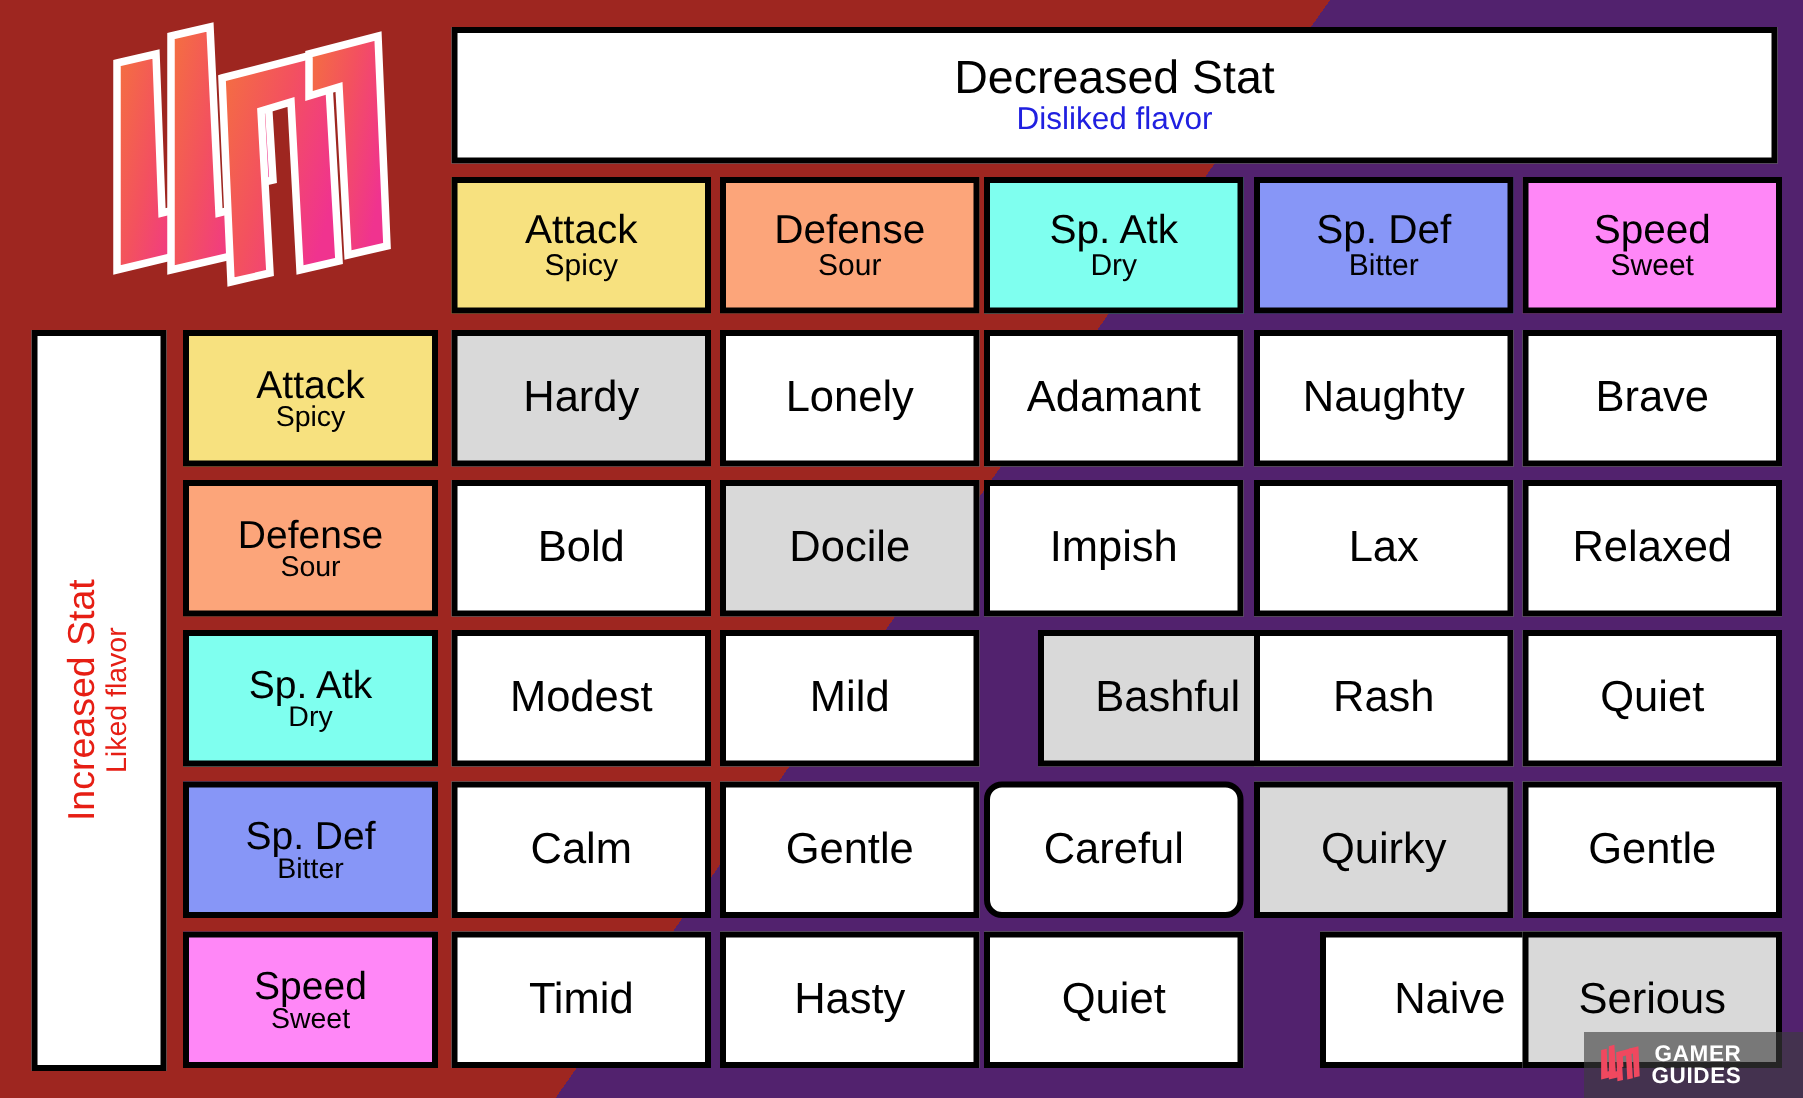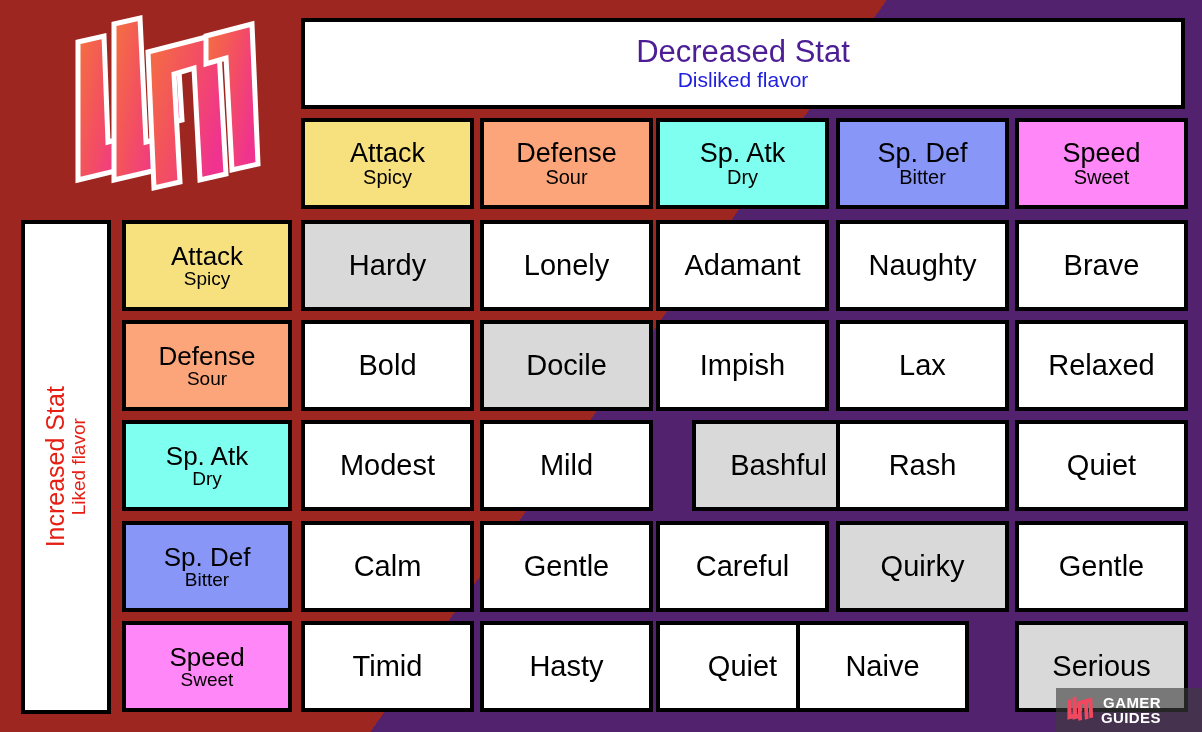--- a/index.html
+++ b/index.html
@@ -46,21 +46,21 @@
     background: #ffffff;
     border: 4px solid #000000;
     box-sizing: border-box;
     display: flex;
     flex-direction: column;
     align-items: center;
     justify-content: center;
     line-height: 1.06;
   }
   #decreased-header .big {
-    color: #4c1d95;
+    color: #000000;
     font-size: 31px;
     font-weight: 400;
   }
   #decreased-header .small {
     color: #2020E0;
     font-size: 21px;
     font-weight: 400;
   }
 
   
@@ -266,27 +266,27 @@
       <div class="nature-cell" style="left: 656px; top: 320px;">Impish</div>
       <div class="nature-cell" style="left: 836px; top: 320px;">Lax</div>
       <div class="nature-cell" style="left: 1015px; top: 320px;">Relaxed</div>
       <div class="nature-cell" style="left: 301px; top: 420px;">Modest</div>
       <div class="nature-cell" style="left: 480px; top: 420px;">Mild</div>
       <div class="nature-cell neutral" style="left: 692px; top: 420px;">Bashful</div>
       <div class="nature-cell" style="left: 836px; top: 420px;">Rash</div>
       <div class="nature-cell" style="left: 1015px; top: 420px;">Quiet</div>
       <div class="nature-cell" style="left: 301px; top: 521px;">Calm</div>
       <div class="nature-cell" style="left: 480px; top: 521px;">Gentle</div>
-      <div class="nature-cell" style="left: 656px; top: 521px;">Careful</div>
+      <div class="nature-cell" style="left: 656px; top: 521px; border-radius: 12px;">Careful</div>
       <div class="nature-cell neutral" style="left: 836px; top: 521px;">Quirky</div>
       <div class="nature-cell" style="left: 1015px; top: 521px;">Gentle</div>
       <div class="nature-cell" style="left: 301px; top: 621px;">Timid</div>
       <div class="nature-cell" style="left: 480px; top: 621px;">Hasty</div>
       <div class="nature-cell" style="left: 656px; top: 621px;">Quiet</div>
-      <div class="nature-cell" style="left: 796px; top: 621px;">Naive</div>
+      <div class="nature-cell" style="left: 880px; top: 621px;">Naive</div>
       <div class="nature-cell neutral" style="left: 1015px; top: 621px;">Serious</div>
     </div>
 
   <div id="watermark">
     <svg width="30" height="28" viewBox="0 0 206 196">
       <g fill="#F0485F">
         <polygon points="22,28 48,22 52,128 80,121 80,152 22,166"></polygon>
         <polygon points="58,10 84,4 90,128 118,121 118,152 58,166"></polygon>
         <polygon points="96,46 122,40 126,106 100,112"></polygon>
         <polygon points="92,38 162,20 170,160 144,166 138,54 118,60 124,168 98,174"></polygon>

